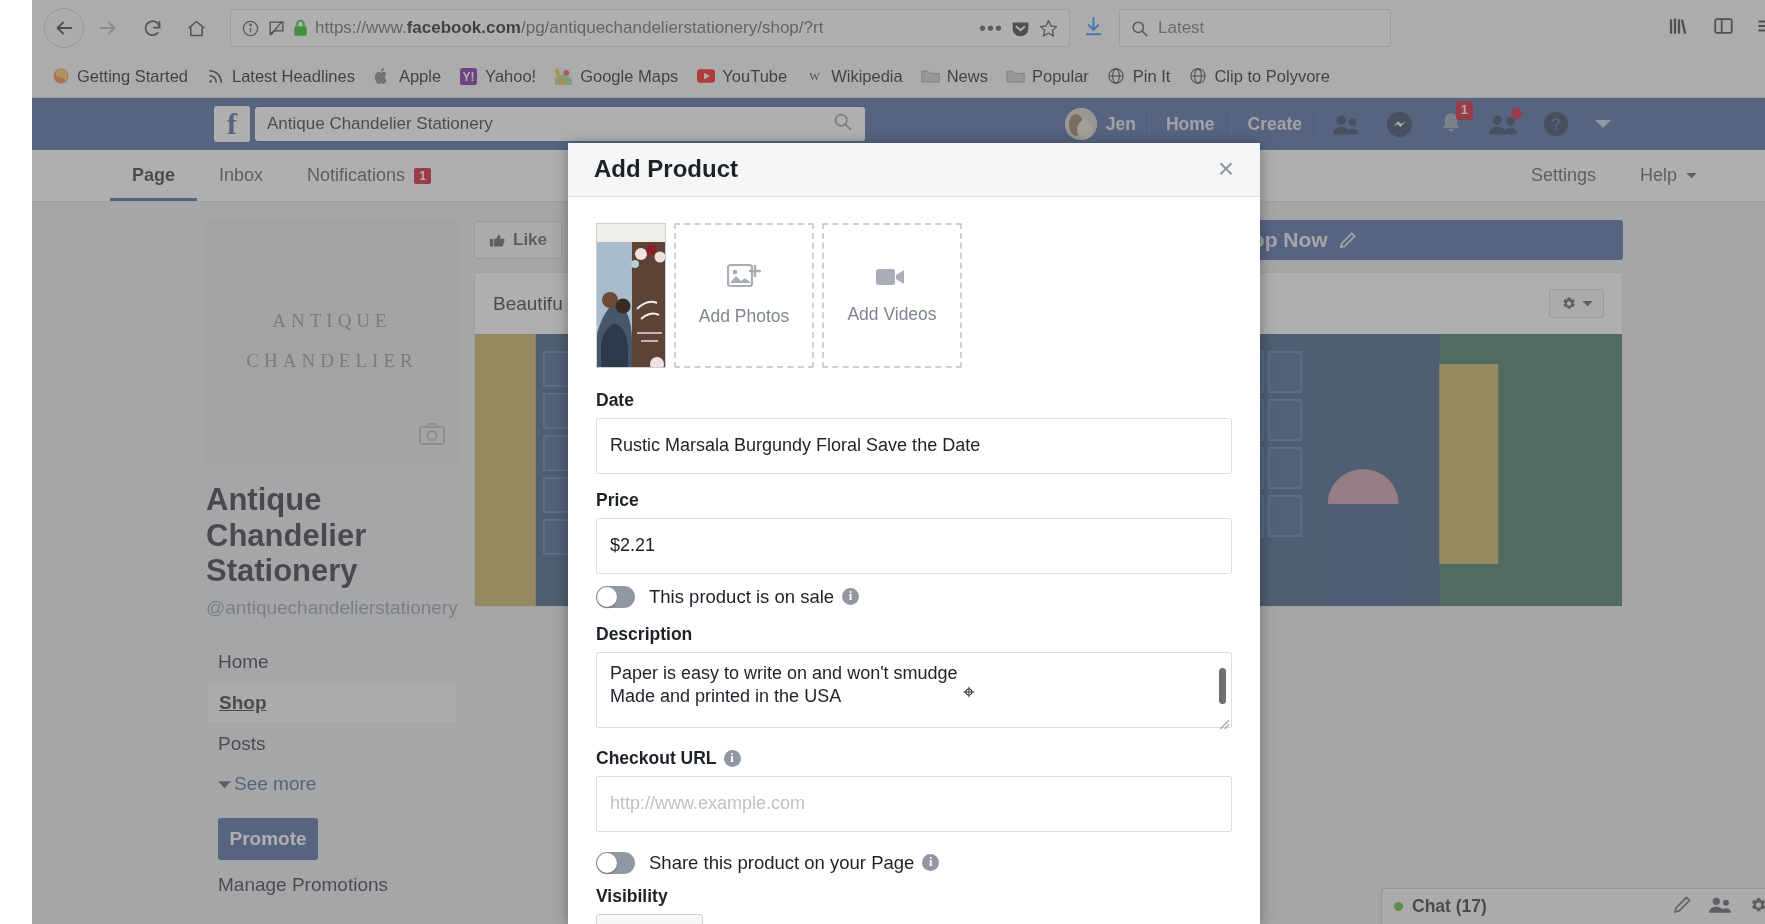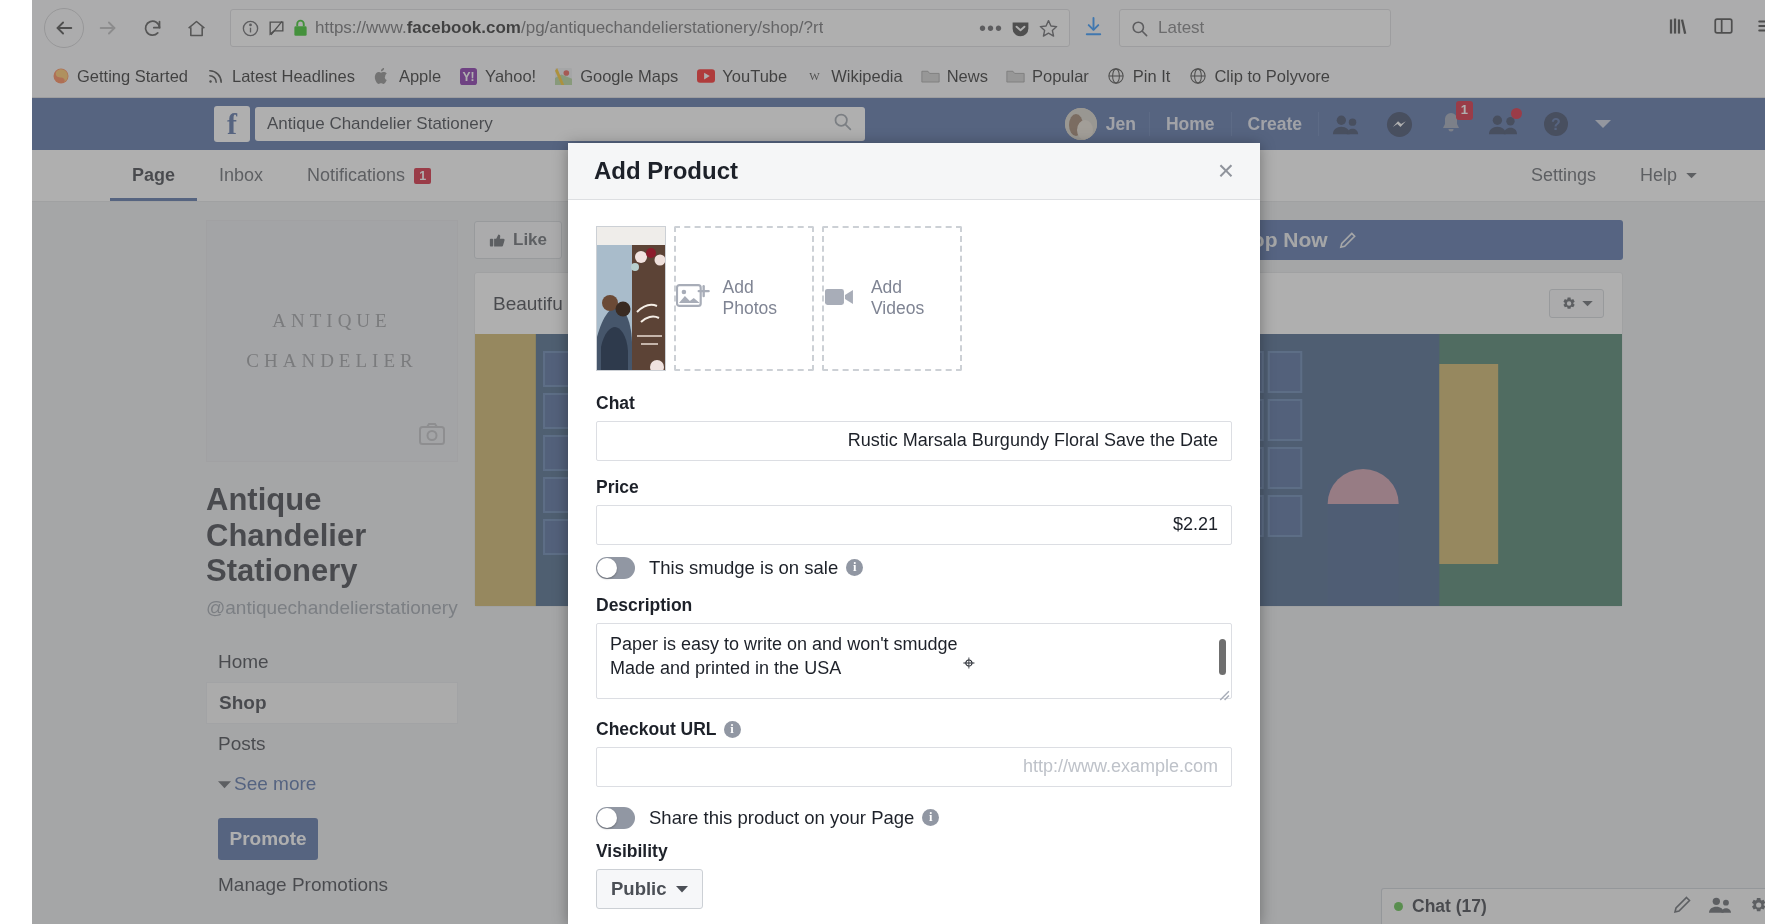--- a/index.html
+++ b/index.html
@@ -100,21 +100,21 @@
   }
   .cover-brand {
     text-align: center; font-size: 19px; letter-spacing: 5px; color: #8b8d91;
     font-family: "Liberation Serif", serif; line-height: 2.1;
   }
   .cover-cam { position: absolute; right: 12px; bottom: 12px; color: #b5b7bb; }
   .page-title { font-size: 31px; font-weight: 700; color: #1d2129; line-height: 1.15; margin-top: 20px; }
   .page-handle { font-size: 19px; color: #8d949e; line-height: 1.28; margin-top: 7px; word-break: break-all; }
   .side-nav { margin-top: 22px; }
   .side-item { font-size: 19px; color: #1d2129; padding: 9px 12px; cursor: pointer; }
-  .side-item.active { font-weight: 700; background: #f5f6f7; border: 1px solid #e2e4e8; }
+  .side-item.active { font-weight: 700; background: #f5f6f7; border: 1px solid #e2e4e8; text-decoration: underline; }
   .see-more { color: #385898; font-size: 19px; padding: 9px 12px; display: flex; align-items: center; gap: 3px; cursor: pointer; }
   .promote-btn {
     margin: 14px 12px 0 12px; background: #3b5998; color: #fff; font-size: 19px; font-weight: 700;
     padding: 10px 0; width: 100px; text-align: center; border-radius: 3px; cursor: pointer;
   }
   .manage-promo { font-size: 19px; color: #1d2129; padding: 14px 12px 0 12px; cursor: pointer; }
 
   .fb-main { flex: 1; }
   .like-row { display: flex; align-items: center; gap: 10px; margin-bottom: 12px; }
   .like-btn {
@@ -150,30 +150,30 @@
   .modal-close { margin-left: auto; font-size: 28px; color: #90949c; cursor: pointer; line-height: 1; }
   .modal-body { padding: 26px 28px 0 28px; overflow: hidden; }
 
   .media-row { display: flex; gap: 8px; margin-bottom: 22px; }
   .thumb {
     width: 70px; height: 145px; border: 1px solid #ccd0d5; background: #e8e6e2;
     position: relative; overflow: hidden; cursor: pointer; flex: 0 0 70px;
   }
   .dashbox {
     width: 140px; height: 145px; border: 2px dashed #ccd0d5; border-radius: 2px;
-    display: flex; flex-direction: row; align-items: center; justify-content: center; gap: 13px;
+    display: flex; flex-direction: column; align-items: center; justify-content: center; gap: 13px;
     color: #9197a3; cursor: pointer;
   }
   .dashbox span { font-size: 17.5px; color: #7f8493; }
 
   .field-label { font-size: 17.5px; font-weight: 700; color: #1d2129; margin-bottom: 7px; display: flex; align-items: center; gap: 7px; }
   .txtinput {
-    width: 100%; height: 40px; border: 1px solid #dcdee3; border-radius: 2px;
+    width: 100%; height: 56px; border: 1px solid #dcdee3; border-radius: 2px;
     padding: 0 13px; font-size: 18px; color: #1d2129; font-family: "Liberation Sans", sans-serif;
-    background: #fff; outline: none; text-align: right;
+    background: #fff; outline: none;
   }
   .txtinput::placeholder { color: #bec2c9; }
   .field { margin-bottom: 16px; }
   .toggle-row { display: flex; align-items: center; gap: 14px; margin-bottom: 16px; }
   .toggle {
     width: 39px; height: 22px; border-radius: 11px; background: #9197a3;
     position: relative; cursor: pointer; flex: 0 0 39px;
   }
   .toggle .knob {
     position: absolute; top: 1px; left: 1px; width: 20px; height: 20px; border-radius: 50%;
@@ -692,35 +692,35 @@
         <div class="dashbox">
           <svg width="34" height="26" viewBox="0 0 34 26">
             <rect x="1" y="4" width="19" height="16" rx="2.5" fill="#a8adb8"></rect>
             <polygon points="21,10 29,5 29,19 21,14" fill="#a8adb8"></polygon>
           </svg>
           <span>Add Videos</span>
         </div>
       </div>
 
       <div class="field">
-        <div class="field-label">Chat</div>
+        <div class="field-label">Date</div>
         <input class="txtinput" value="Rustic Marsala Burgundy Floral Save the Date" style="">
       </div>
 
       <div class="field" style="margin-bottom:12px">
         <div class="field-label">Price</div>
         <input class="txtinput" value="$2.21" style="">
       </div>
 
       <div class="toggle-row">
         <span class="toggle">
             <span class="knob"></span>
           </span>
         <span class="toggle-label">
-          <span>This smudge is on sale</span>
+          <span>This product is on sale</span>
           <span class="infoi">i</span>
         </span>
       </div>
 
       <div class="field">
         <div class="field-label">Description</div>
         <div class="ta-wrap">
           <textarea class="ta" style="">Paper is easy to write on and won't smudge
 Made and printed in the USA</textarea>
           <span class="ta-scroll"></span>

